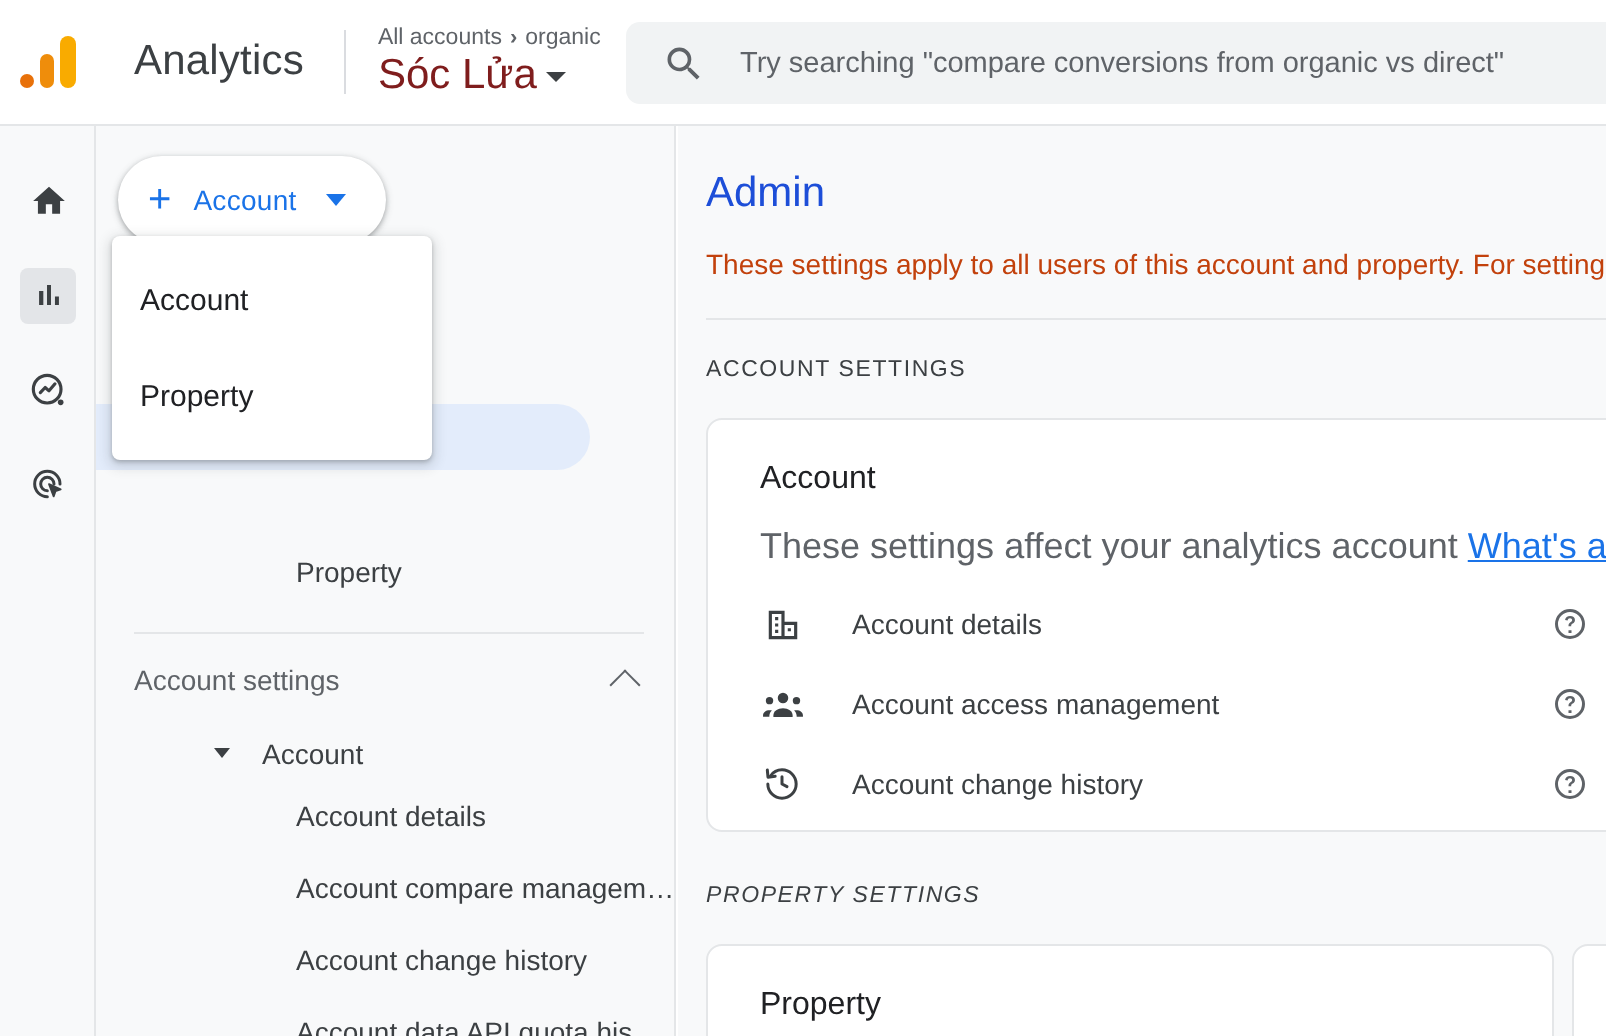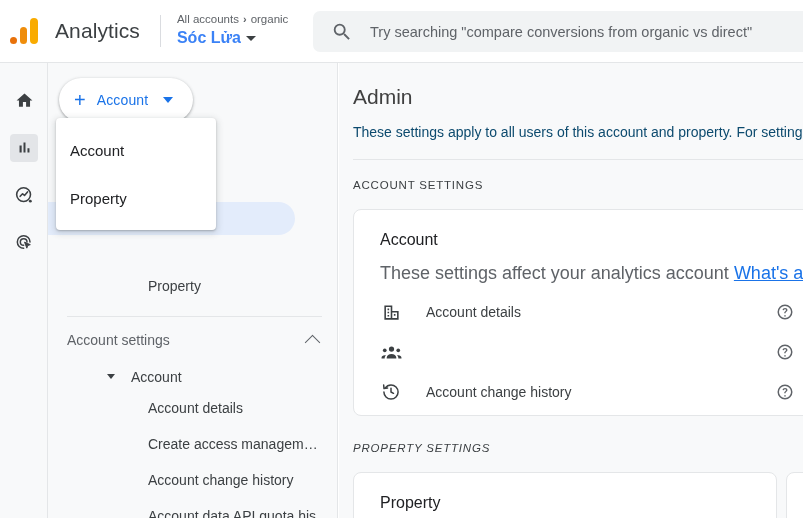--- a/index.html
+++ b/index.html
@@ -60,21 +60,21 @@
     width: 8px; height: 26px;
     border-radius: 4px;
     background: #f9ab00;
   }
 
   .brand-title {
     font-size: 21px;
     color: #3c4043;
     font-weight: 400;
     letter-spacing: 0.1px;
-    margin-left: 7px;
+    margin-left: 19px;
     white-space: nowrap;
   }
 
   .hdr-divider {
     width: 1px;
     height: 32px;
     background: #dadce0;
     margin: 0 16px 0 20px;
     flex: 0 0 1px;
   }
@@ -100,23 +100,23 @@
     color: #5f6368;
     font-weight: 700;
   }
   .acct-name-row {
     display: flex;
     align-items: center;
     gap: 5px;
     line-height: 24px;
   }
   .acct-name {
-    font-size: 16px;
-    color: #3b82f6;
-    font-weight: 700;
+    font-size: 21px;
+    color: #7f1d1d;
+    font-weight: 400;
     white-space: nowrap;
   }
   .caret-down {
     width: 0; height: 0;
     border-left: 5px solid transparent;
     border-right: 5px solid transparent;
     border-top: 5px solid #3c4043;
   }
 
   .search-bar {
@@ -335,28 +335,28 @@
     width: 464px;
     height: 455px;
     background: #f8f9fa;
     overflow: hidden;
   }
 
   .page-title {
     position: absolute;
     top: 22px; left: 14px;
     font-size: 21px;
-    color: #404040;
+    color: #1d4ed8;
     font-weight: 400;
   }
   .page-desc {
     position: absolute;
     top: 61px; left: 14px;
     font-size: 14px;
-    color: #0c4a6e;
+    color: #c2410c;
     white-space: nowrap;
   }
   .main-divider {
     position: absolute;
     top: 96px; left: 14px;
     width: 470px;
     height: 1px;
     background: #e4e6e8;
   }
 
@@ -564,21 +564,21 @@
     </div>
 
     <div class="nav-group">
 
       <div class="nav-parent">
         <span class="tri"></span>
         <span class="nav-parent-label">Account</span>
       </div>
 
       <div class="nav-child">Account details</div>
-      <div class="nav-child">Create access managem…</div>
+      <div class="nav-child">Account compare managem…</div>
       <div class="nav-child">Account change history</div>
       <div class="nav-child">Account data API quota his…</div>
 
     </div>
 
   </div>
 
   <div class="main">
 
     <div class="page-title">Admin</div>
@@ -614,20 +614,21 @@
           <span class="row-icon">
             <svg width="21" height="21" viewBox="0 0 24 24" fill="#3c4043">
               <circle cx="12" cy="8" r="3"></circle>
               <path d="M6.5 18c0-2.6 2.5-4.2 5.5-4.2s5.5 1.6 5.5 4.2v.8h-11V18z"></path>
               <circle cx="4.3" cy="9.5" r="2.1"></circle>
               <path d="M.6 18c0-1.9 1.6-3 3.7-3 .5 0 1 .06 1.4.18-.9.8-1.4 1.8-1.5 2.9v.7H.6V18z"></path>
               <circle cx="19.7" cy="9.5" r="2.1"></circle>
               <path d="M23.4 18c0-1.9-1.6-3-3.7-3-.5 0-1 .06-1.4.18.9.8 1.4 1.8 1.5 2.9v.7h3.6V18z"></path>
             </svg>
           </span>
+          <span class="row-label">Account access management</span>
           <span class="row-help">
             <svg width="18" height="18" viewBox="0 0 24 24" fill="#5f6368">
               <path d="M12 2a10 10 0 100 20 10 10 0 000-20zm0 18a8 8 0 110-16 8 8 0 010 16zm.1-13.3c-1.9 0-3.1 1-3.4 2.6l1.7.3c.2-.9.7-1.4 1.6-1.4.8 0 1.4.5 1.4 1.2 0 .6-.3 1-1.1 1.5-.9.6-1.3 1.2-1.3 2.2v.4h1.8v-.3c0-.7.2-1 1-1.5 1-.6 1.5-1.3 1.5-2.4 0-1.6-1.3-2.6-3.2-2.6zM11 16.2h2V18h-2z"></path>
             </svg>
           </span>
         </div>
 
         <div class="card-row">
           <span class="row-icon">
             <svg width="20" height="20" viewBox="0 0 24 24" fill="none" stroke="#3c4043" stroke-width="1.8" stroke-linecap="round" stroke-linejoin="round">

